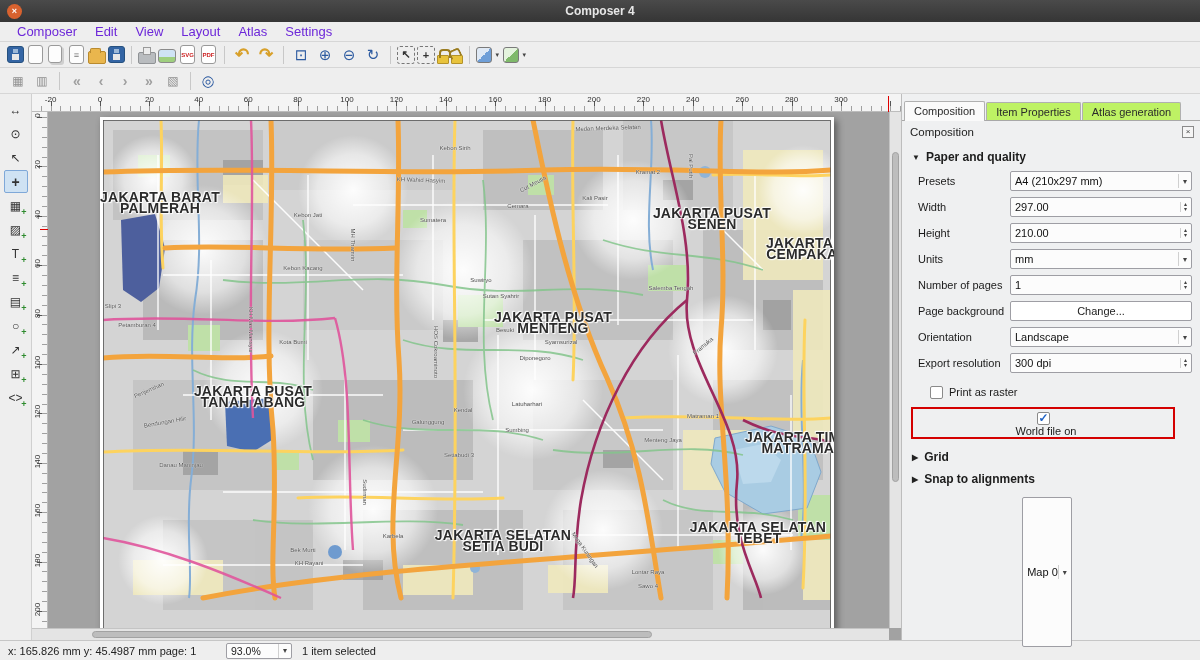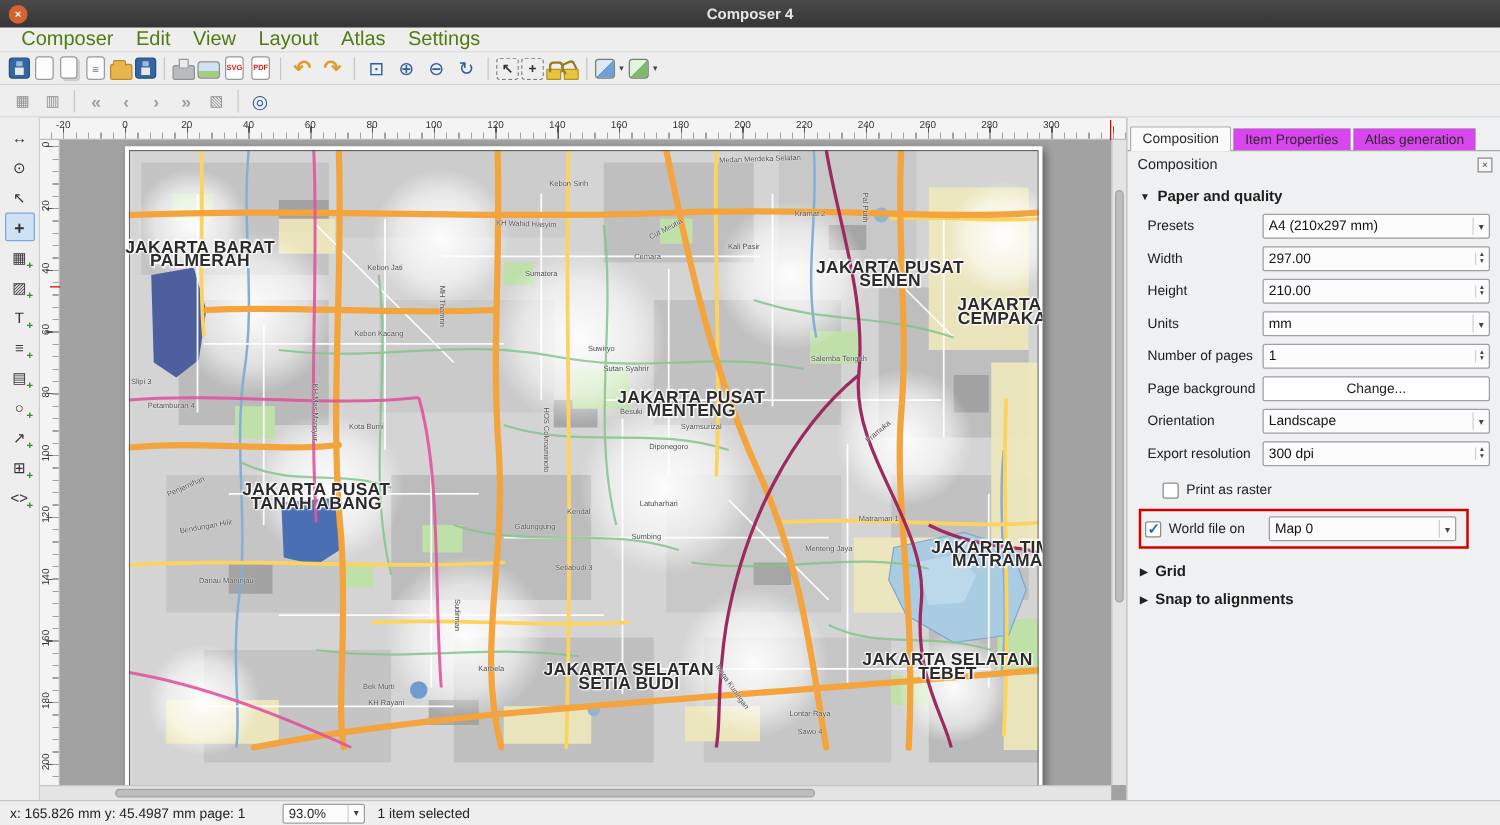--- a/index.html
+++ b/index.html
@@ -9,21 +9,21 @@
 
   
   .titlebar { height:22px; background:linear-gradient(#4a4a4a,#353535); display:flex; align-items:center; position:relative; }
   .titlebar .title { position:absolute; left:0; right:0; text-align:center; color:#e6e6e6; font-size:12px; font-weight:bold; }
   .closebtn { width:15px; height:15px; margin-left:7px; border-radius:8px; background:#d8622f; color:#fff; font-size:9px;
               display:flex; align-items:center; justify-content:center; z-index:2; }
   .closebtn::after { content:"×"; font-weight:bold; }
 
   
   .menubar { height:20px; background:#eeeeee; border-bottom:1px solid #d6d6d6; display:flex; align-items:center; padding-left:8px; }
-  .menubar span { font-size:16px; color:#4d7c0f; padding:2px 9px; }
+  .menubar span { font-size:13px; color:#6d28d9; padding:2px 9px; }
 
   
   .toolbar { height:26px; background:#eeeeee; border-bottom:1px solid #d6d6d6; display:flex; align-items:center; padding-left:6px; }
   .tsep { width:1px; height:18px; background:#c8c8c8; margin:0 5px; display:inline-block; }
   .ticon { width:22px; height:22px; display:inline-flex; align-items:center; justify-content:center;
            font-size:13px; color:#2c5aa0; border-radius:3px; margin:0 1px; position:relative; }
   .ticon.hasdd { margin-right:10px; }
   .dd { position:absolute; right:-8px; bottom:3px; font-size:7px; color:#444; }
   .i-floppy { background:#3465a4; border:1px solid #26517f; width:17px; height:17px; }
   .i-floppy::after { content:""; position:absolute; bottom:2px; left:4px; right:4px; height:6px; background:#e8e8e8; }
@@ -89,21 +89,21 @@
 
   
   .hscroll { position:absolute; left:0; right:12px; bottom:0; height:12px; background:#e4e4e4; border-top:1px solid #c4c4c4; z-index:6; }
   .hscroll .thumb { position:absolute; left:60px; width:560px; top:2px; bottom:2px; background:#bdbdbd; border:1px solid #a2a2a2; border-radius:5px; }
   .vscroll { position:absolute; top:18px; bottom:12px; right:0; width:12px; background:#e4e4e4; border-left:1px solid #c4c4c4; z-index:6; }
   .vscroll .thumb { position:absolute; top:40px; height:330px; left:2px; right:2px; background:#bdbdbd; border:1px solid #a2a2a2; border-radius:5px; }
 
   
   .panel { width:299px; background:#eff0f1; border-left:1px solid #bdbdbd; padding-top:6px; position:relative; }
   .tabbar { display:flex; align-items:flex-end; height:21px; padding-left:2px; border-bottom:1px solid #a8a8a8; }
-  .tab { font-size:11px; color:#2b2b2b; background:#d946ef; border:1px solid #b0b0b0; border-bottom:none;
+  .tab { font-size:11px; color:#2b2b2b; background:#bef264; border:1px solid #b0b0b0; border-bottom:none;
          padding:3px 9px 2px; margin-right:1px; border-radius:2px 2px 0 0; }
   .tab.active { background:#fafafa; padding-bottom:4px; position:relative; top:1px; }
   .ptitle { height:21px; display:flex; align-items:center; padding:0 6px 0 8px; font-size:11.5px; color:#222; }
   .pclose { margin-left:auto; width:12px; height:12px; border:1px solid #8a8a8a; background:#f5f5f5; font-size:8px;
             display:flex; align-items:center; justify-content:center; color:#444; }
   .pclose::after { content:"×"; }
   .sechead { display:flex; align-items:center; font-size:12px; font-weight:bold; color:#1c1c1c; margin:8px 8px 6px 10px; }
   .tri { font-size:8px; margin-right:6px; color:#222; }
   .tri.open::after { content:"▼"; }
   .tri.closed::after { content:"▶"; }
@@ -117,21 +117,21 @@
   .spinarr { margin-left:auto; border-left:1px solid #d0d0d0; padding-left:3px; display:flex; flex-direction:column;
              font-size:6px; line-height:5px; color:#444; }
   .spinarr::before { content:"▴"; } .spinarr::after { content:"▾"; }
   .pgbtn { flex:1; height:20px; background:#ffffff; border:1px solid #9e9ea4; border-radius:2px; display:flex;
            align-items:center; justify-content:center; font-size:11px; color:#222; }
   .cb { width:13px; height:13px; border:1px solid #8a8a8a; background:#fff; border-radius:2px; position:relative; flex:0 0 13px; }
   .cb.checked::after { content:"✓"; position:absolute; left:1px; top:-2px; color:#1f62c5; font-size:12px; font-weight:bold; }
   .cblbl { font-size:11px; color:#1a1a1a; margin-left:6px; }
   .cbrow { display:flex; align-items:center; margin:10px 8px 0 28px; height:16px; }
   .worldrow { display:flex; align-items:center; margin:12px 8px 0 14px; height:22px; width:254px;
-              outline:2px solid #d40000; outline-offset:3px; }
+              outline:2px solid #d40000; outline-offset:3px;flex-direction:column; }
   .worldrow .ctrl { flex:0 0 150px; margin-left:8px; }
   .worldrow .cblbl { flex:0 0 72px; }
 
   
   .statusbar { height:20px; background:#eeeeee; border-top:1px solid #c6c6c6; display:flex; align-items:center;
                padding:0 8px; font-size:11px; color:#222; }
   .statusbar .pos { width:218px; }
   .zoombox { width:66px; height:16px; background:#fcfcfc; border:1px solid #9e9ea4; border-radius:2px;
              display:flex; align-items:center; font-size:10.5px; padding:0 4px; margin-right:10px; }
 </style>

